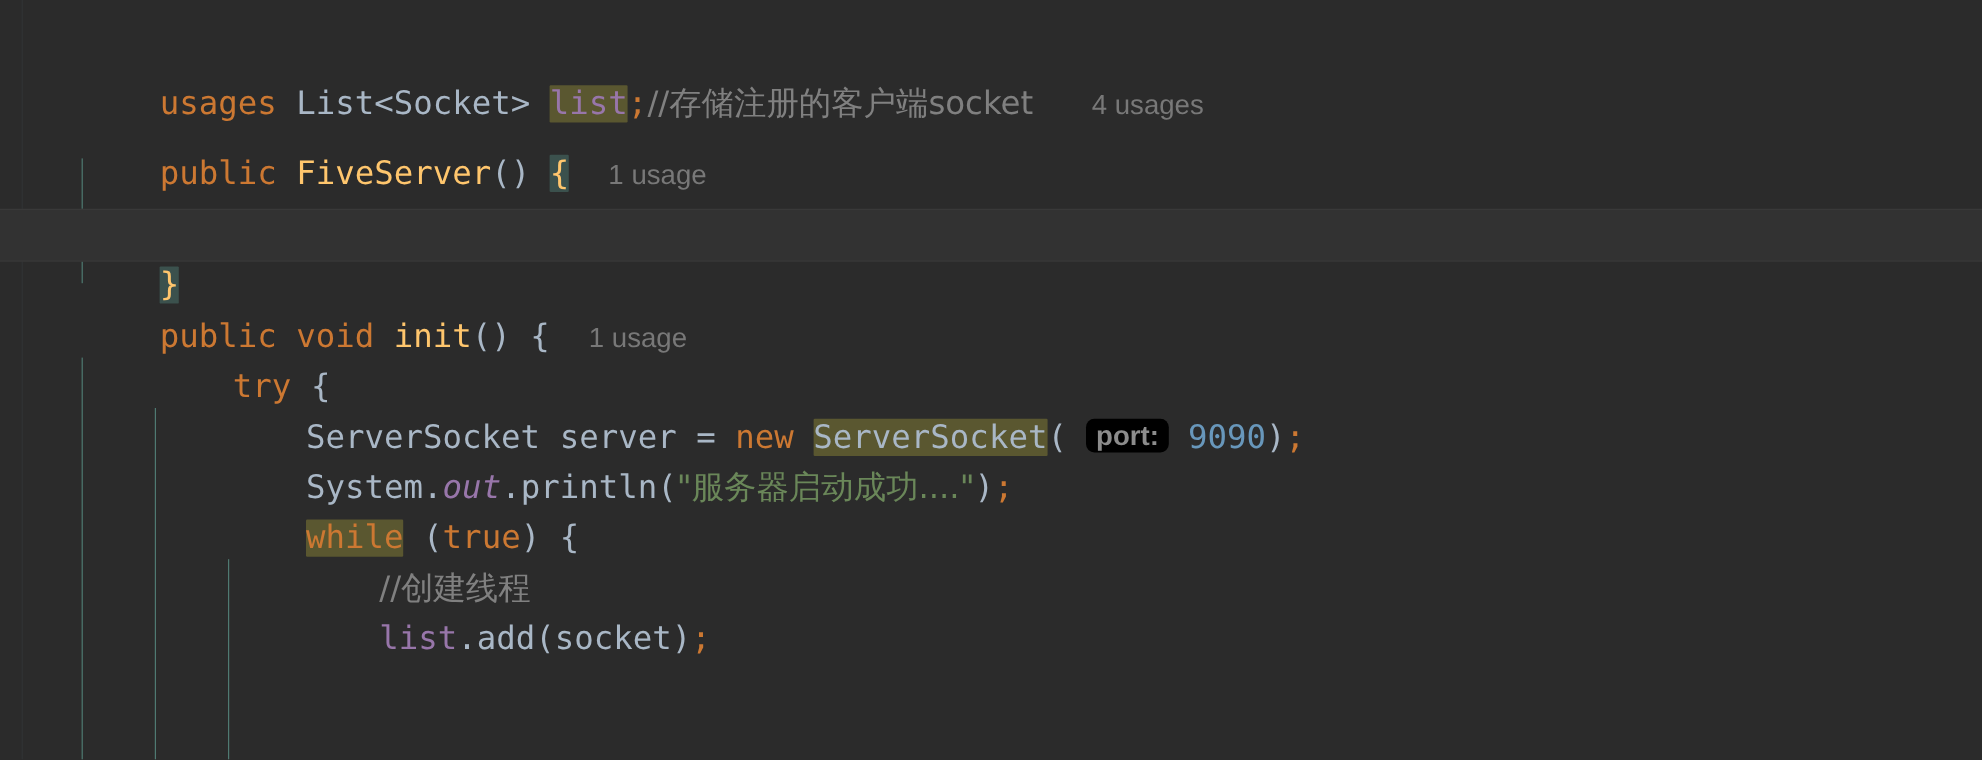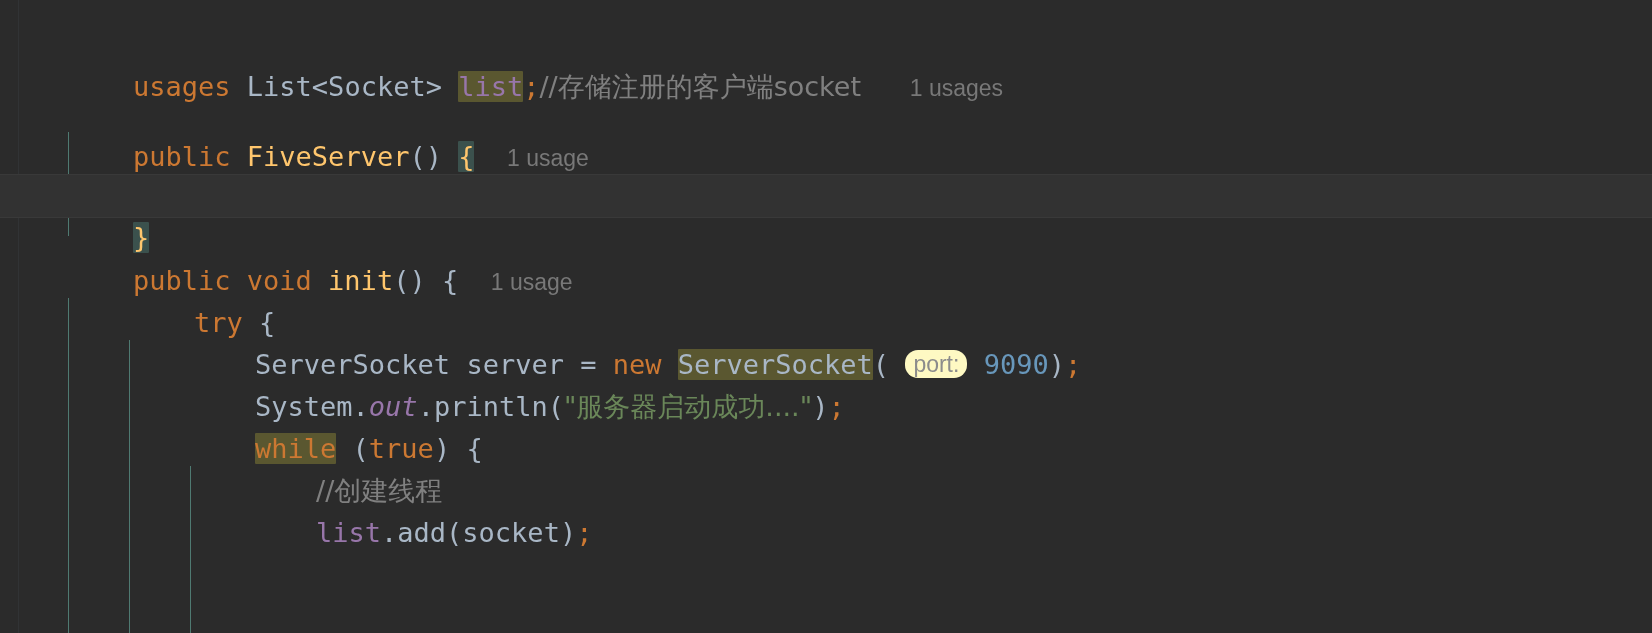--- a/index.html
+++ b/index.html
@@ -80,28 +80,29 @@
 
   
   .usages {
     font-family: "Liberation Sans", "DejaVu Sans", sans-serif;
     color: #787878;
     font-size: 23px;
   }
 
   
   .inlay {
-    background: #fef9c3;
+    background: #000000;
     color: #8c8c8c;
-    border-radius: 13px;
+    border-radius: 7px;
     padding: 1px 8px;
     font-size: 23px;
     font-family: "Liberation Sans", "DejaVu Sans", sans-serif;
     position: relative;
     top: -2px;
+    font-weight: bold;
   }
 
   
   .indent-guide {
     position: absolute;
     width: 1px;
     background: #4f7a72;
   }
 
   
@@ -113,26 +114,26 @@
 <div id="editor">
 
   <div id="gutter-rule"></div>
 
   <div class="indent-guide" style="left:68px; top:132px; height:104px;"></div>
   <div class="indent-guide" style="left:68px; top:298px; height:335px;"></div>
   <div class="indent-guide" style="left:129px; top:340px; height:293px;"></div>
   <div class="indent-guide" style="left:190px; top:466px; height:167px;"></div>
 
   <div class="code-line" style="height:58px; line-height:58px;">
-    <span class="kw">usages</span><span class="punc"> </span><span class="type">List&lt;Socket&gt;</span><span class="punc"> </span><span class="field hl-ident">list</span><span class="semi">;</span><span class="cmt cjk">//存储注册的客户端socket</span><span>   </span><span class="usages">1 usages</span>
+    <span class="kw">usages</span><span class="punc"> </span><span class="type">List&lt;Socket&gt;</span><span class="punc"> </span><span class="field hl-ident">list</span><span class="semi">;</span><span class="cmt cjk">//存储注册的客户端socket</span><span>   </span><span class="usages">4 usages</span>
   </div>
 
   <div class="code-line" style="height:24px;"></div>
 
-  <div class="code-line" style="height:50px; line-height:50px;">
+  <div class="code-line" style="height:50px; line-height:42px;">
     <span class="kw">public</span><span> </span><span class="method">FiveServer</span><span class="punc">()</span><span> </span><span class="brace-y hl-brace">{</span><span>  </span><span class="usages">1 usage</span>
   </div>
 
 
   <div class="code-line" style="padding-left:129px;">
     <span class="punc">init();</span>
   </div>
 
   <div class="code-line caret-line">
     <span class="brace-y hl-brace">}</span>

